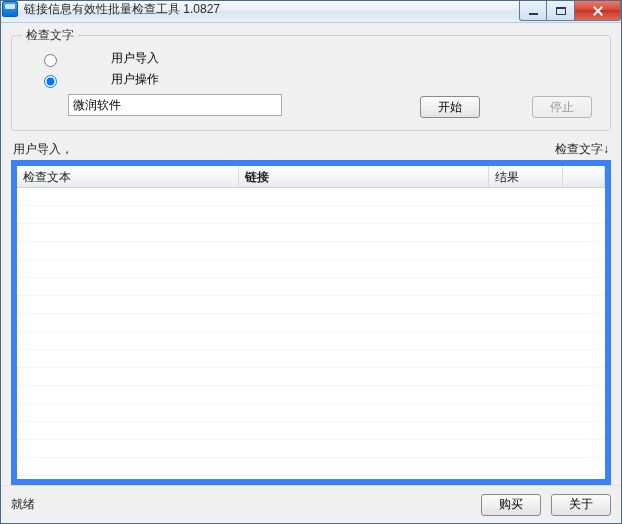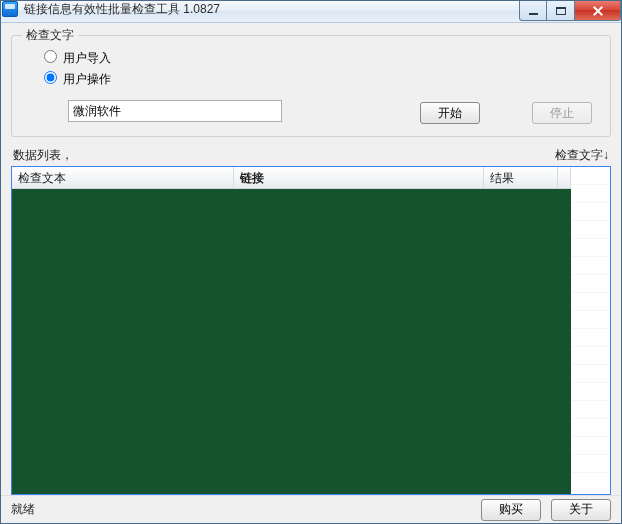--- a/index.html
+++ b/index.html
@@ -102,30 +102,31 @@
     padding: 10px 12px 14px 12px;
     position: relative;
     background: #f0f0f0;
   }
   .groupbox .legend {
     position: absolute; top: -9px; left: 10px;
     background: #f0f0f0; padding: 0 4px;
     color: #2a2a2a;
   }
   .radio-row {
-    display: flex; align-items: flex-start;
+    display: flex; align-items: flex-end;
     margin: 4px 0 4px 20px;
+    gap: 48px;
   }
   .radio-row input[type=radio] {
     margin: 0 6px 0 0;
     width: 13px; height: 13px;
   }
   .radio-row label { cursor: default; }
   .text-input {
-    margin: 8px 0 0 44px;
+    margin: 2px 0 0 44px;
     width: 214px; height: 22px;
     border: 1px solid #abadb3;
     padding: 2px 4px;
     font-family: inherit; font-size: 12px;
     background: #fff;
   }
   .action-buttons {
     position: absolute;
     right: 18px; bottom: 12px;
     display: flex; gap: 6px;
@@ -149,23 +150,23 @@
   
   .labels-row {
     display: flex; justify-content: space-between;
     margin: 6px 2px 2px 2px;
     color: #202020;
   }
 
   
   .table {
     flex: 1;
-    border: 1px solid #3b82f6;
-    background: #14532d;
-    display: flex; flex-direction: row;
+    border: 6px solid #3b82f6;
+    background: #f0abfc;
+    display: flex; flex-direction: column;
     overflow: hidden;
   }
   .thead {
     display: flex;
     background: linear-gradient(to bottom, #ffffff, #f2f4f7 60%, #e9ecef);
     border-bottom: 1px solid #d0d4d8;
     height: 22px;
   }
   .th {
     border-right: 1px solid #d7dbe0;
@@ -182,21 +183,21 @@
     flex: 1;
     background: repeating-linear-gradient(
       to bottom,
       #ffffff 0px, #ffffff 17px,
       #f5f5f5 17px, #f5f5f5 18px
     );
   }
 
   
   .statusbar {
-    height: 28px;
+    height: 38px;
     display: flex; align-items: center;
     padding: 8px 10px;
     justify-content: space-between;
     background: #f0f0f0;
     border-top: 1px solid #e0e0e0;
   }
   .statusbar .status-text { color: #202020; }
   .statusbar .right-buttons { display: flex; gap: 10px; }
 </style>
 </head>
@@ -235,21 +236,21 @@
       </div>
       <input class="text-input" type="text" value="微润软件" style="">
 
       <div class="action-buttons">
         <button class="std">开始</button>
         <button class="std" disabled="">停止</button>
       </div>
     </div>
 
     <div class="labels-row">
-      <span>数据列表，</span>
+      <span>用户导入，</span>
       <span>检查文字↓</span>
     </div>
 
     <div class="table">
       <div class="thead">
         <div class="th col-text">检查文本</div>
         <div class="th col-link">链接</div>
         <div class="th col-result">结果</div>
         <div class="th col-extra"></div>
       </div>

